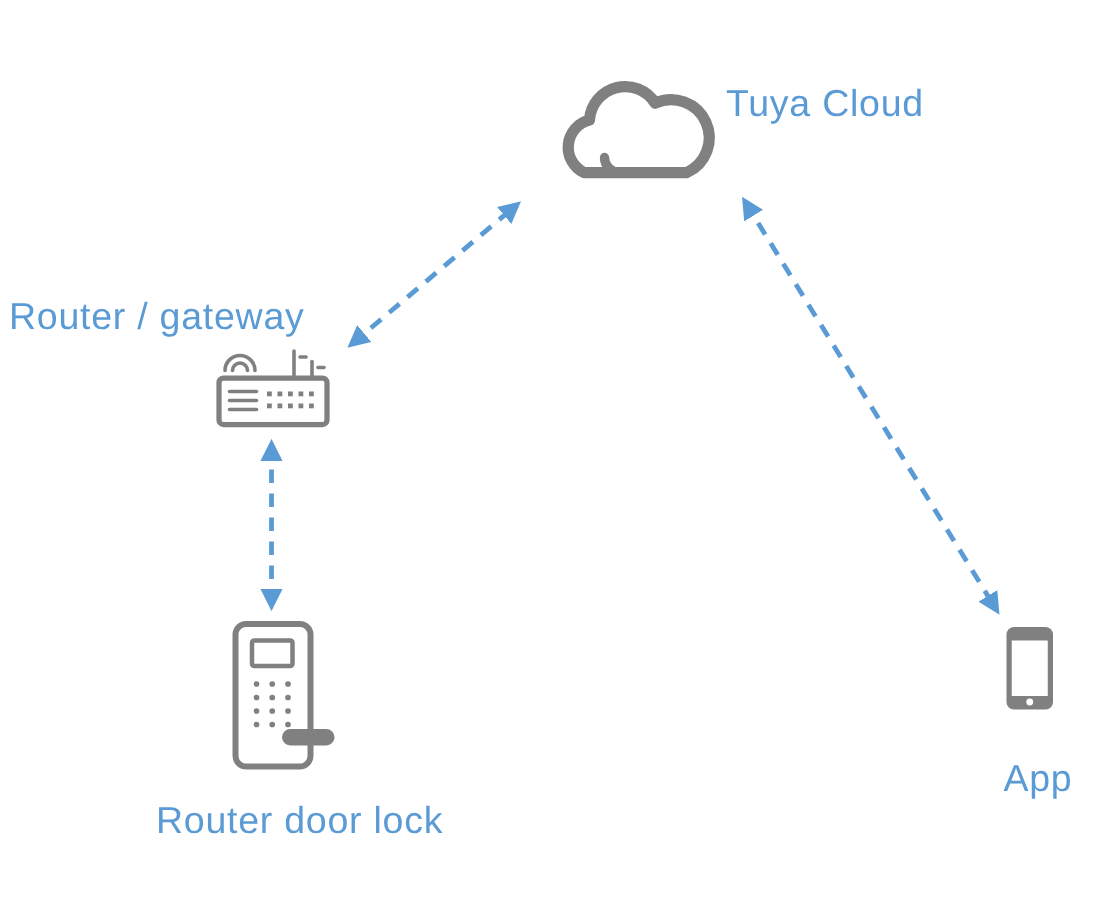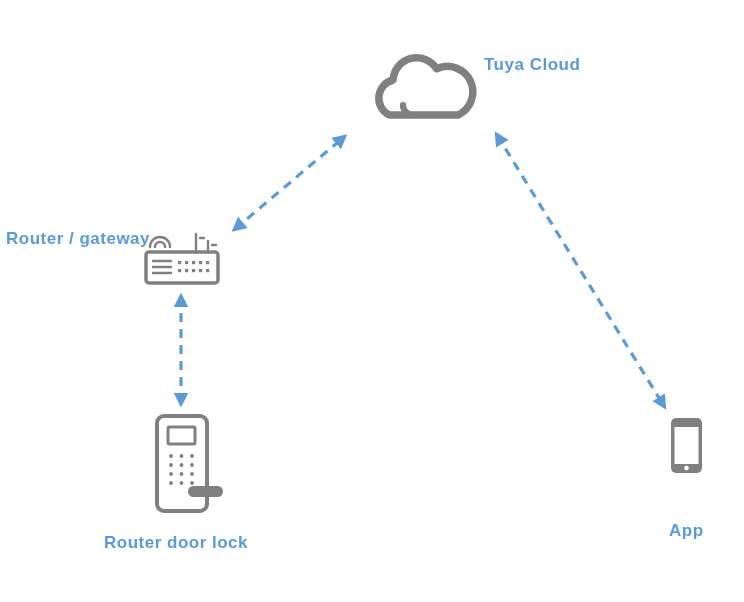--- a/index.html
+++ b/index.html
@@ -9,24 +9,24 @@
     position: relative;
     width: 744px;
     height: 602px;
     background: #ffffff;
     overflow: hidden;
   }
   .diagram-svg { position: absolute; left: 0; top: 0; }
   .node-label {
     position: absolute;
     color: var(--label-color, #5b9bd5);
-    font-size: 17px;
+    font-size: 25px;
     letter-spacing: 0.5px;
     white-space: nowrap;
-    font-weight: 700;
+    font-weight: 400;
   }
   .icon-stroke { fill: none; stroke: var(--icon-color, #808080); }
   .icon-fill { fill: var(--icon-color, #808080); stroke: none; }
   .icon-fill-white { fill: #ffffff; stroke: none; }
   .arrow-line {
     stroke: var(--arrow-color, #5b9bd5);
     stroke-width: 3.2;
     stroke-dasharray: 9 7;
     fill: none;
   }
@@ -108,19 +108,19 @@
 
     <g>
       <rect class="icon-fill" x="671" y="418" width="31" height="55" rx="5"></rect>
       <rect class="icon-fill-white" x="674.5" y="427" width="24" height="37"></rect>
       <circle class="icon-fill-white" cx="686.5" cy="468" r="2.3"></circle>
     </g>
   </svg>
 
   <div class="node-label" style="left:484px; top:55px;">Tuya Cloud</div>
 
-  <div class="node-label" style="left:6px; top:197px;margin-top:32px;">Router / gateway</div>
+  <div class="node-label" style="left:6px; top:197px;">Router / gateway</div>
 
   <div class="node-label" style="left:104px; top:533px;">Router door lock</div>
 
-  <div class="node-label" style="left:669px; top:521px;">App</div>
+  <div class="node-label" style="left:669px; top:505px;">App</div>
 
 </div>
 
 </body></html>

